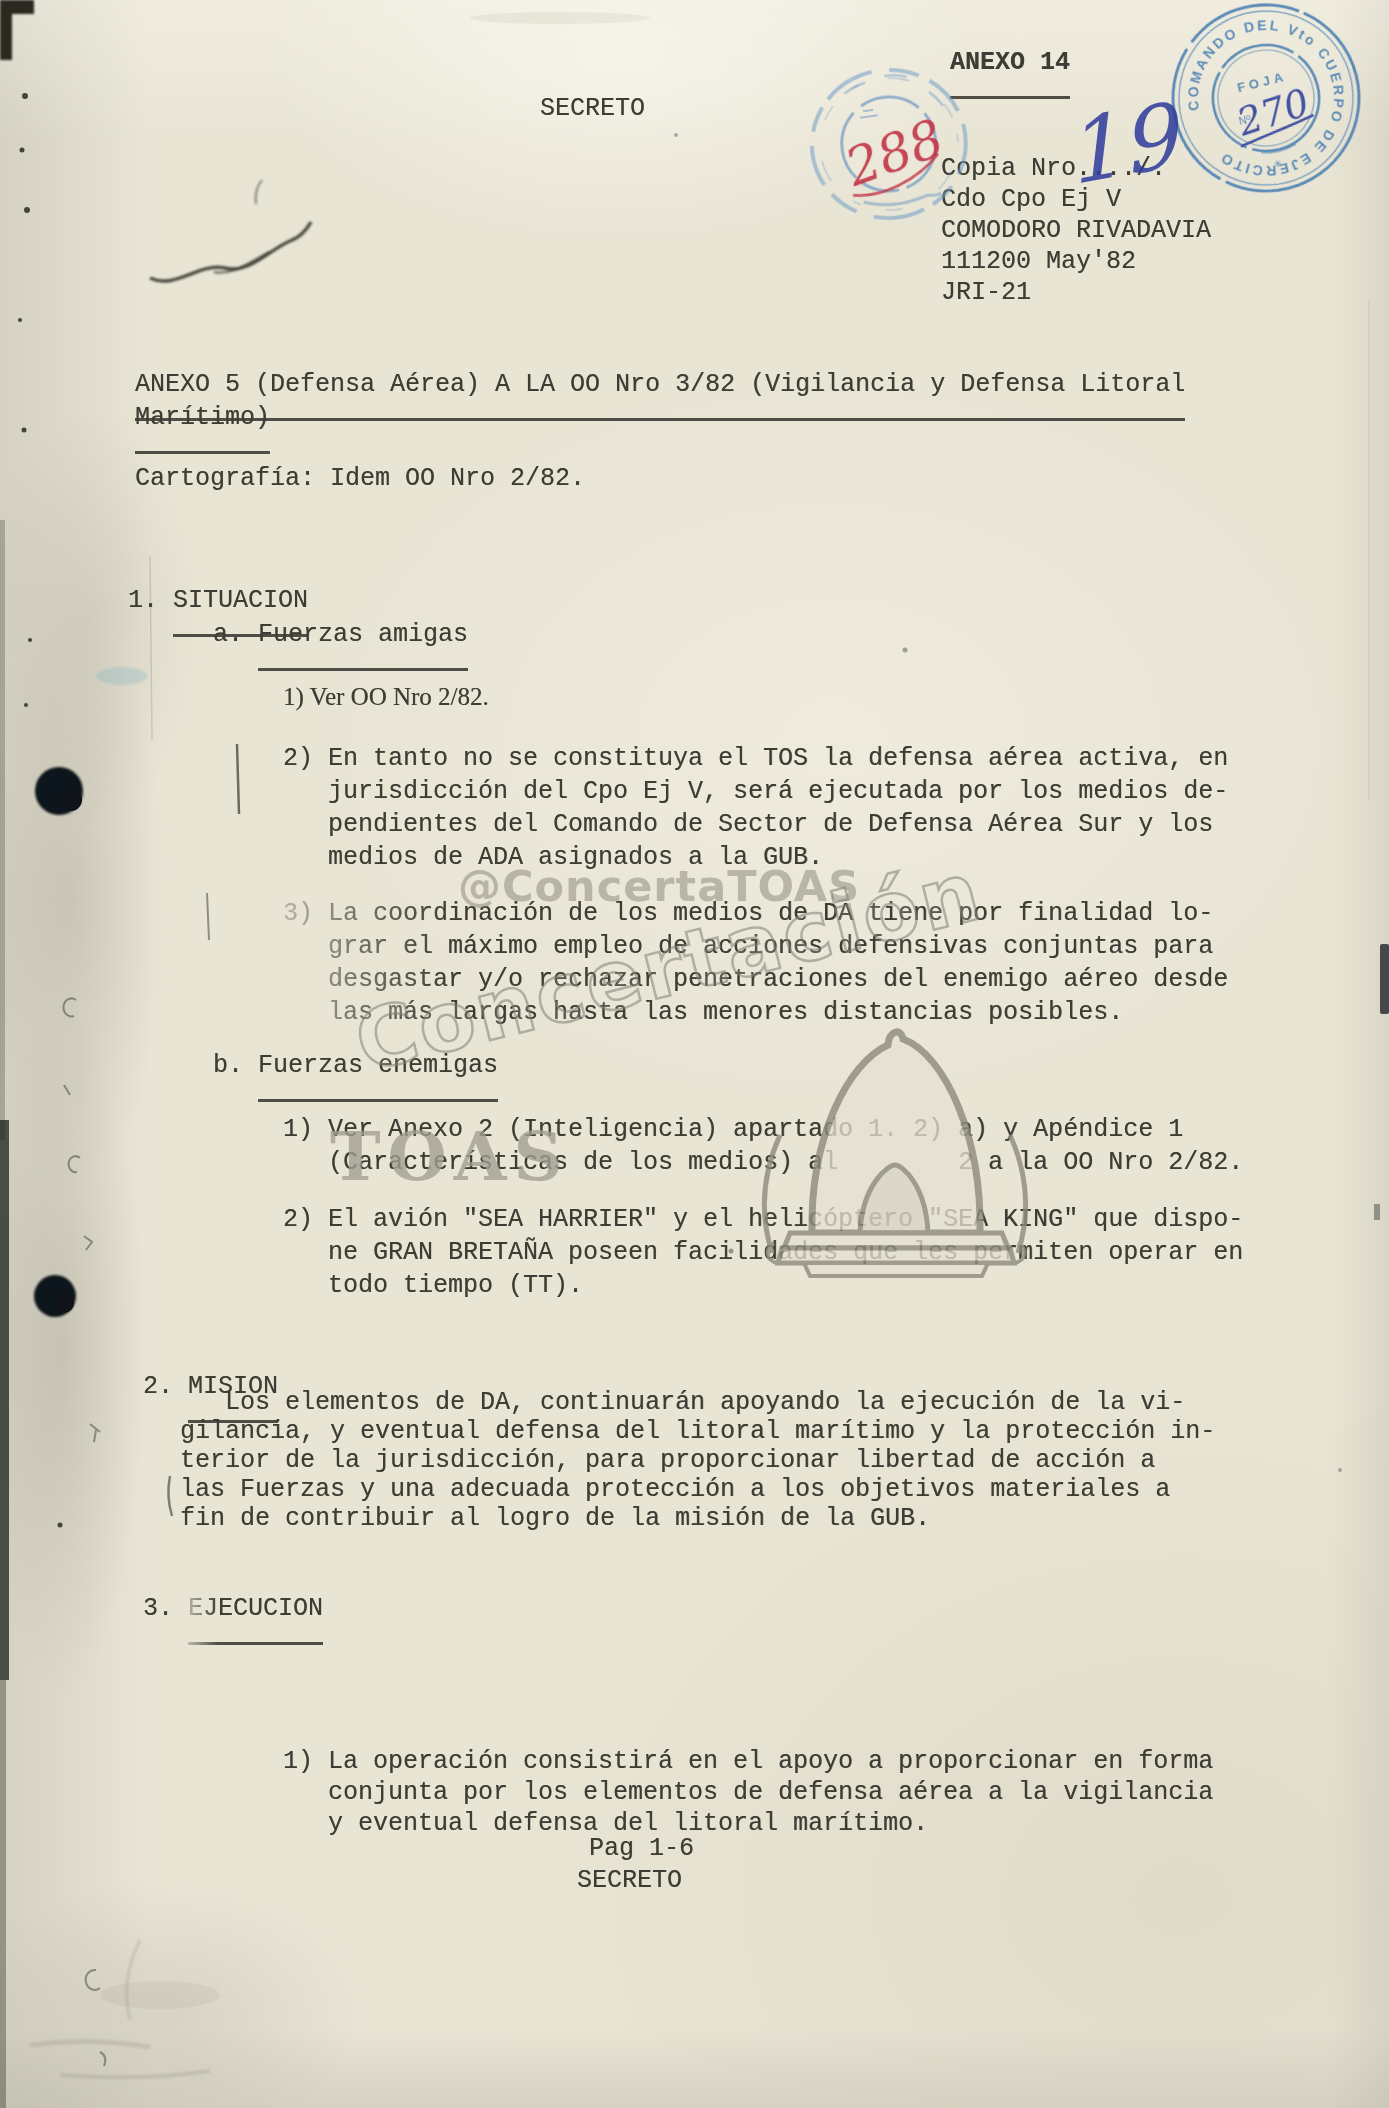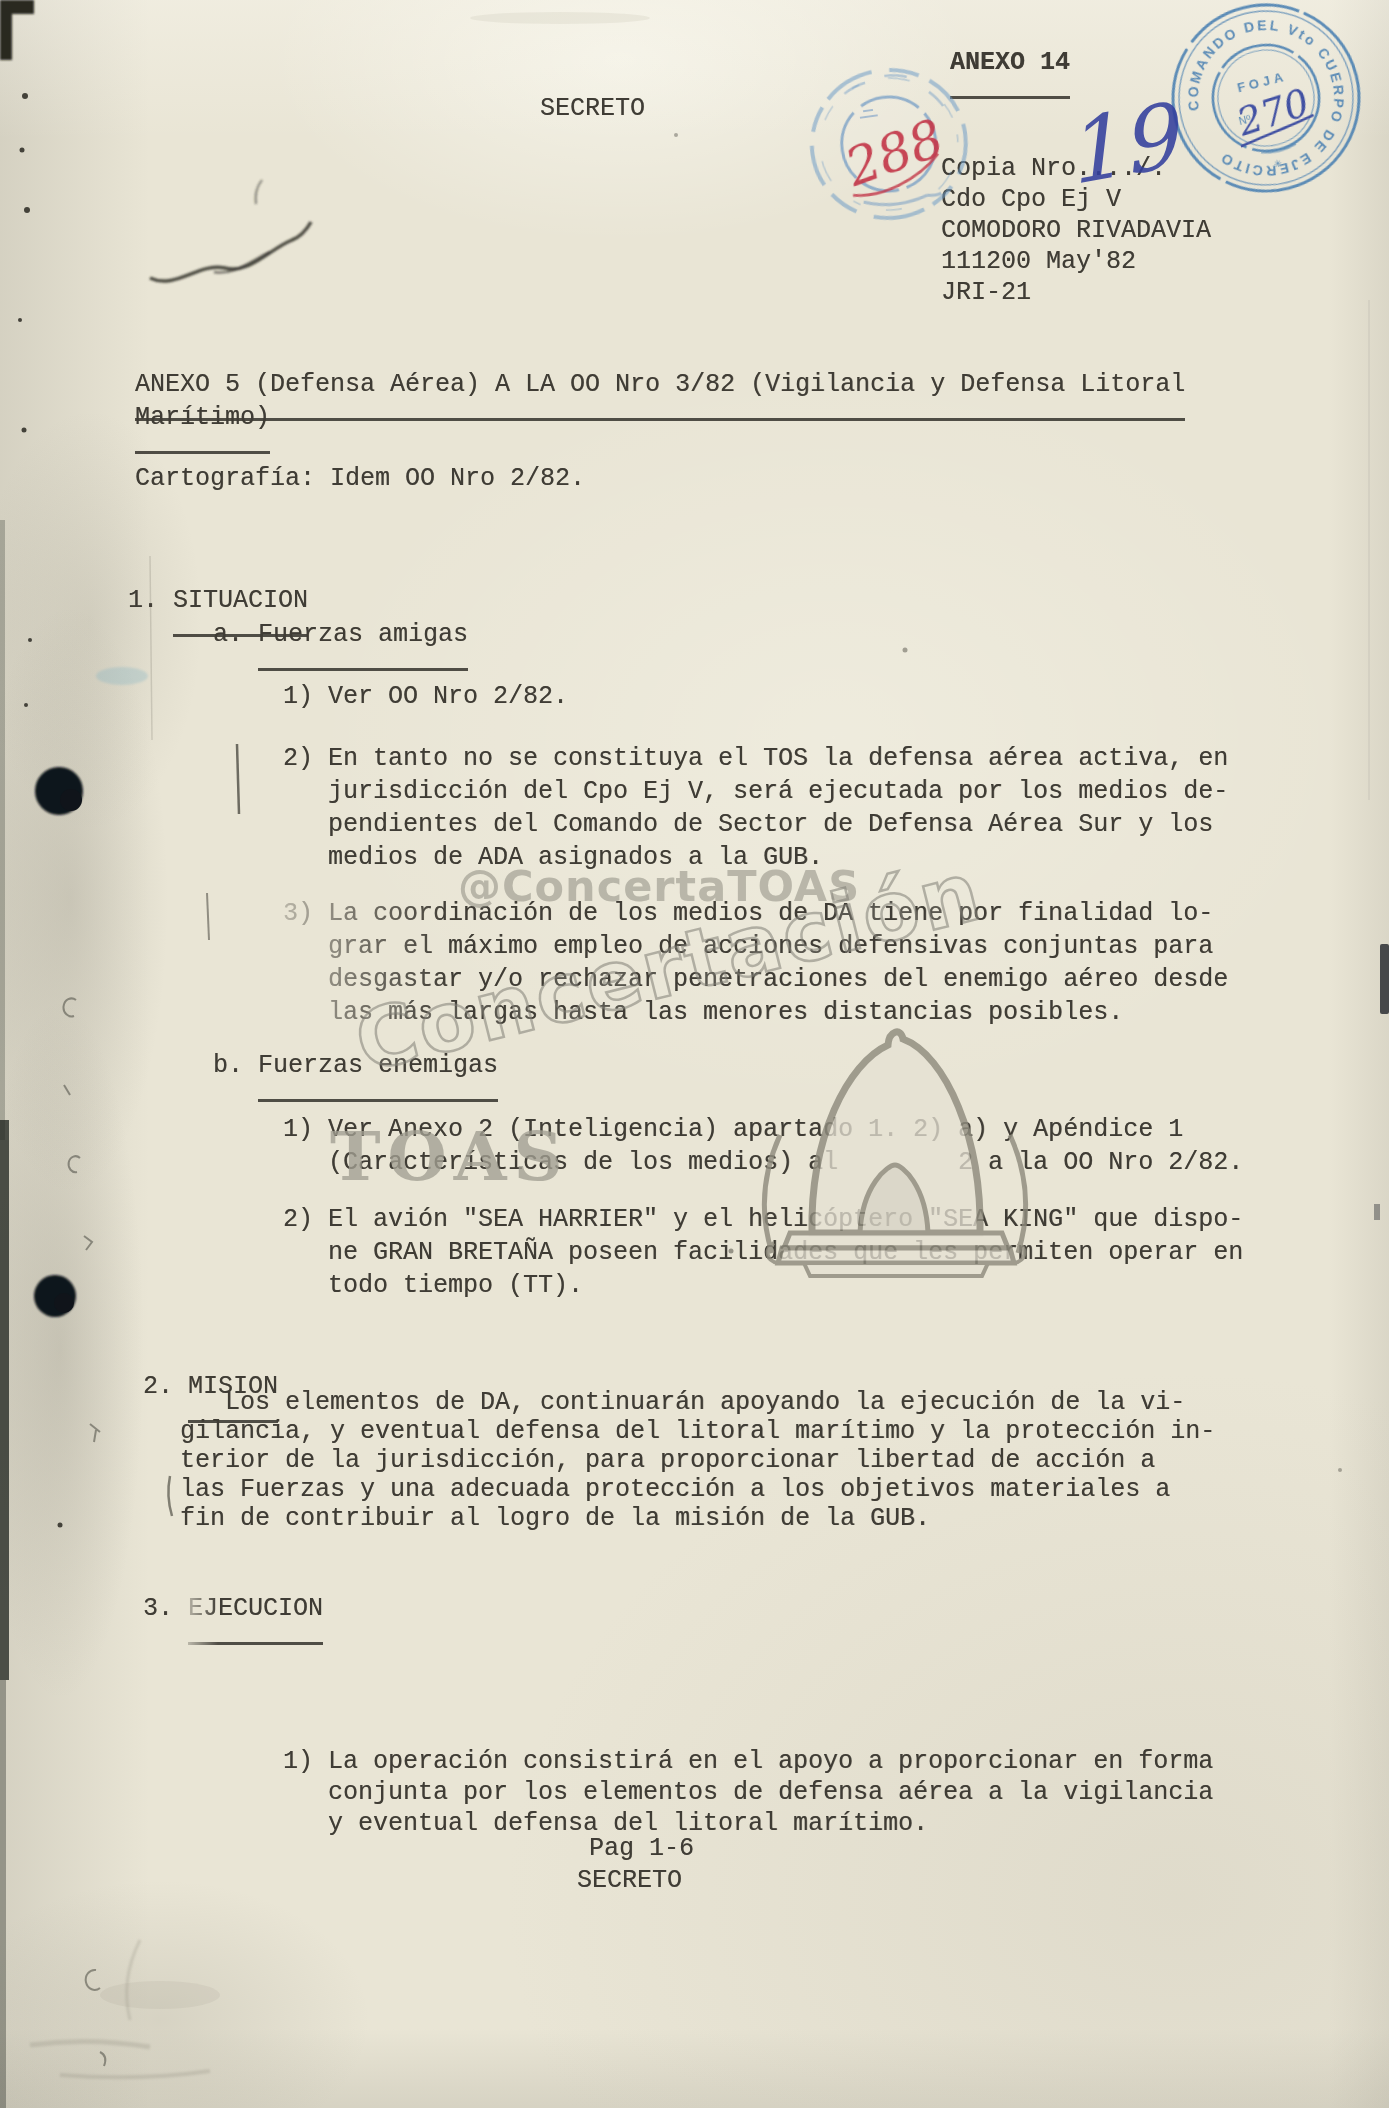--- a/index.html
+++ b/index.html
@@ -60,21 +60,21 @@
 
   <div class="tw" style="left:135px;top:368px;"><span class="u">ANEXO 5 (Defensa Aérea) A LA OO Nro 3/82 (Vigilancia y Defensa Litoral</span></div>
   <div class="tw" style="left:135px;top:401px;"><span class="u">Marítimo)</span></div>
 
   <div class="tw" style="left:135px;top:462px;">Cartografía: Idem OO Nro 2/82.</div>
 
   <div class="tw" style="left:128px;top:556px;margin-top:28px;"><span class="num">1.</span><span class="u">SITUACION</span></div>
 
   <div class="tw" style="left:213px;top:618px;"><span class="num">a.</span><span class="u">Fuerzas amigas</span></div>
 
-  <div class="tw" style="left:283px;top:680px;">1) Ver OO Nro 2/82.</div>
+  <div class="tw" style="left:283px;top:680px;font-family:Liberation Serif, serif;">1) Ver OO Nro 2/82.</div>
   <div class="tw" style="left:283px;top:742px;">2) En tanto no se constituya el TOS la defensa aérea activa, en
    jurisdicción del Cpo Ej V, será ejecutada por los medios de-
    pendientes del Comando de Sector de Defensa Aérea Sur y los
    medios de ADA asignados a la GUB.</div>
   <div class="tw fadeL" style="left:283px;top:897px;">3) La coordinación de los medios de DA tiene por finalidad lo-
    grar el máximo empleo de acciones defensivas conjuntas para
    desgastar y/o rechazar penetraciones del enemigo aéreo desde
    las más largas hasta las menores distancias posibles.</div>
 
   <div class="tw" style="left:213px;top:1049px;"><span class="num">b.</span><span class="u">Fuerzas enemigas</span></div>

